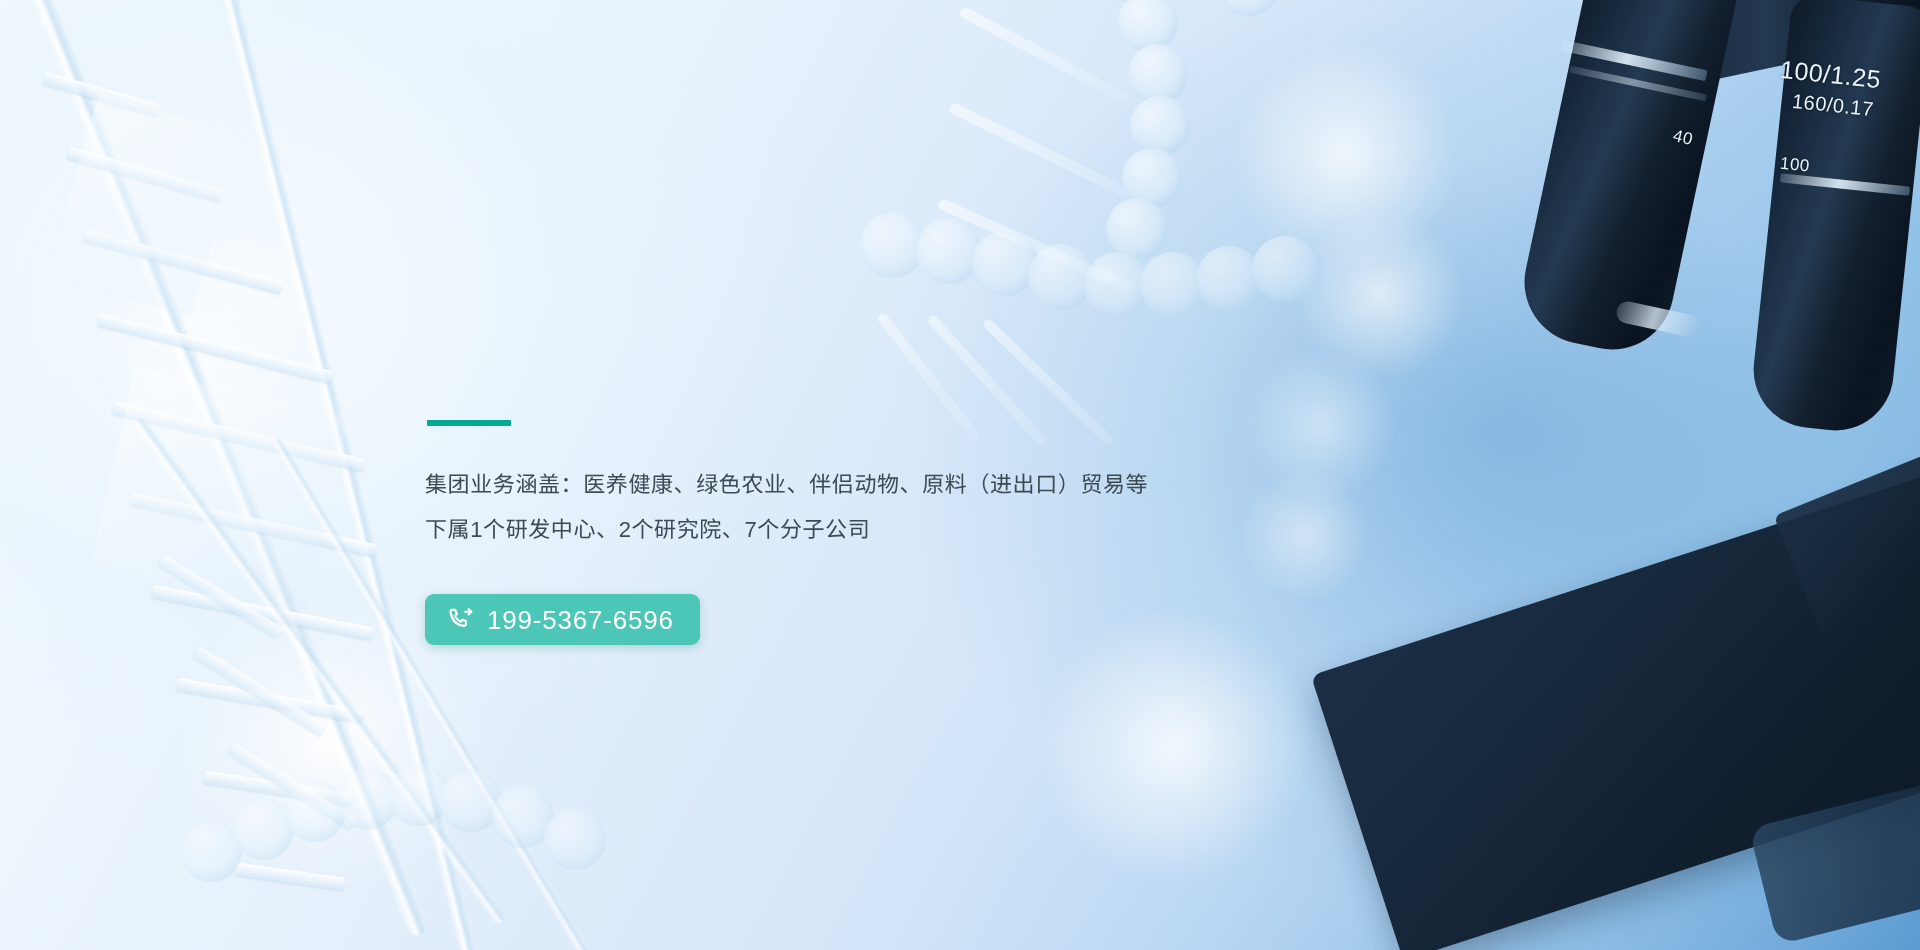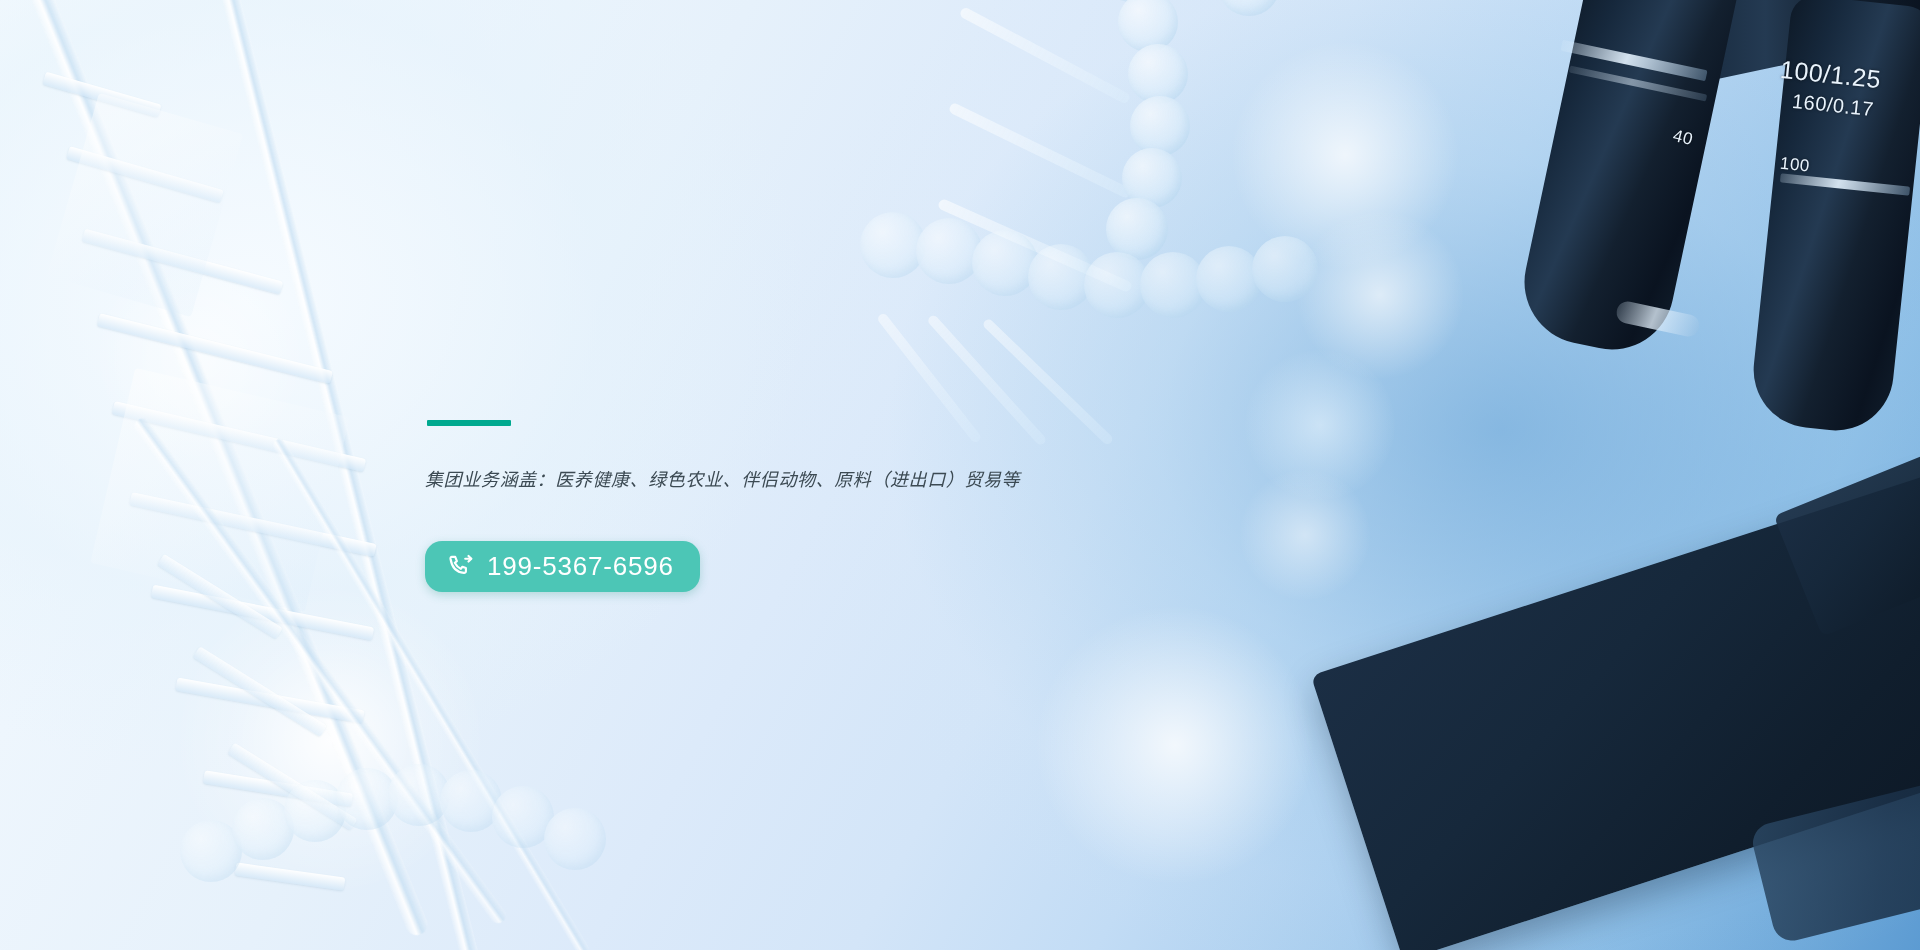--- a/index.html
+++ b/index.html
@@ -108,35 +108,34 @@
   }
   .divider {
     width:84px; height:6px;
     background:#00a98f;
     margin:30px 0 0 2px;
     border-radius:1px;
   }
   .desc {
     margin-top:36px;
     color:#3c4a53;
-    font-size:18px;
+    font-size:22px;
     line-height:2.05;
     letter-spacing:0.6px;
-    font-style:italic;
   }
   .desc p { white-space:nowrap; }
 
   .phone-btn {
     display:inline-flex;
     align-items:center;
     gap:13px;
     margin-top:42px;
     padding:12px 26px 12px 22px;
     background:#4cc6b6;
-    border-radius:17px;
+    border-radius:9px;
     border:none;
     cursor:pointer;
     box-shadow:0 3px 10px rgba(47,152,138,0.28);
   }
   .phone-btn .num {
     color:#ffffff;
     font-size:26px;
     font-weight:500;
     letter-spacing:0.8px;
     line-height:1;
@@ -248,20 +247,21 @@
               background:linear-gradient(110deg,#2b4864,#1b3149 55%,#14283c);
               transform:rotate(-14deg);opacity:0.85;"></div>
 
   <div class="content">
 
 
     <div class="divider"></div>
 
     <div class="desc">
       <p>集团业务涵盖：医养健康、绿色农业、伴侣动物、原料（进出口）贸易等</p>
+      <p>下属1个研发中心、2个研究院、7个分子公司</p>
     </div>
 
     <button class="phone-btn">
       <svg class="phone-icon" viewBox="0 0 24 24" fill="none" stroke="#ffffff" stroke-width="1.9" stroke-linecap="round" stroke-linejoin="round">
         <path d="M4.2 3.4h3.1l1.5 3.9-1.9 1.4a12.4 12.4 0 0 0 5.4 5.4l1.4-1.9 3.1 1.2v2.8c0 .9-.8 1.6-1.7 1.5C8.2 17 4.2 12.6 3.1 5.1c-.1-.9.5-1.7 1.1-1.7z"></path>
         <path d="M16.2 5.1h5.3"></path>
         <path d="M19.1 2.6l2.5 2.5-2.5 2.5"></path>
       </svg>
       <span class="num">199-5367-6596</span>
     </button>

